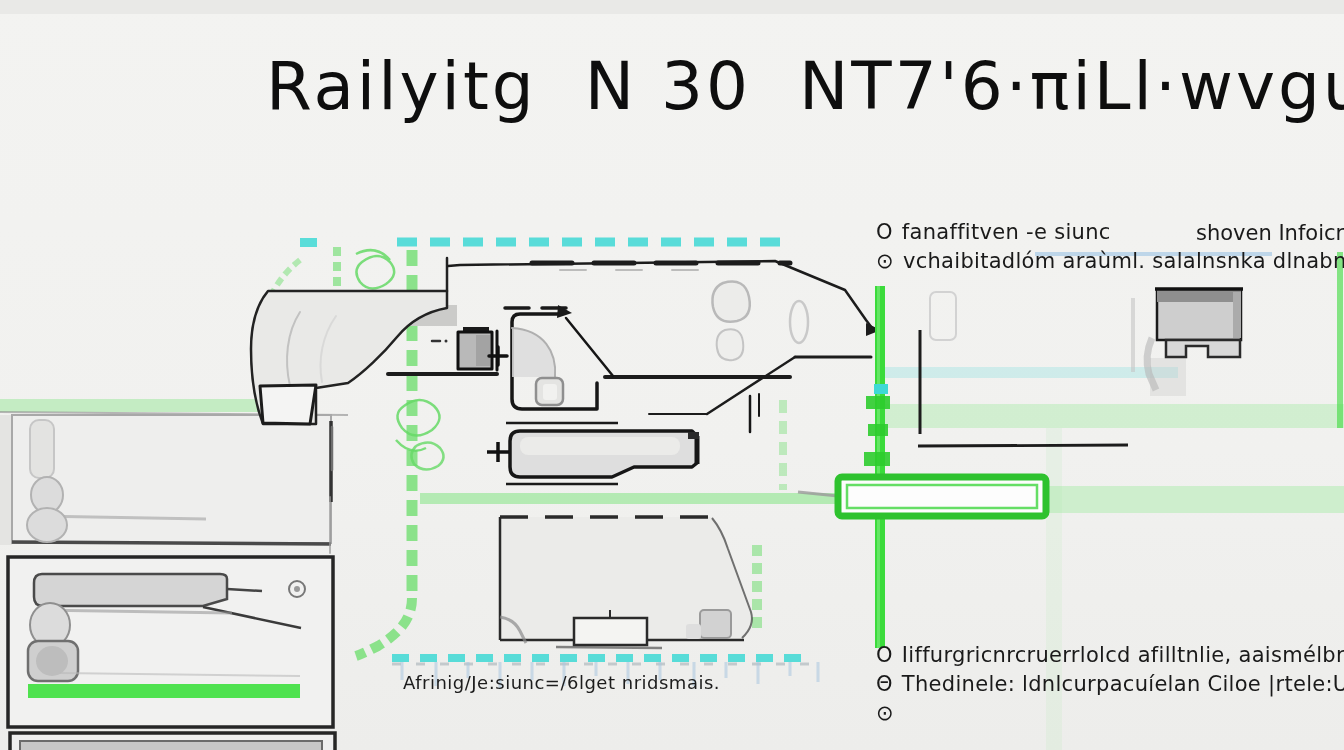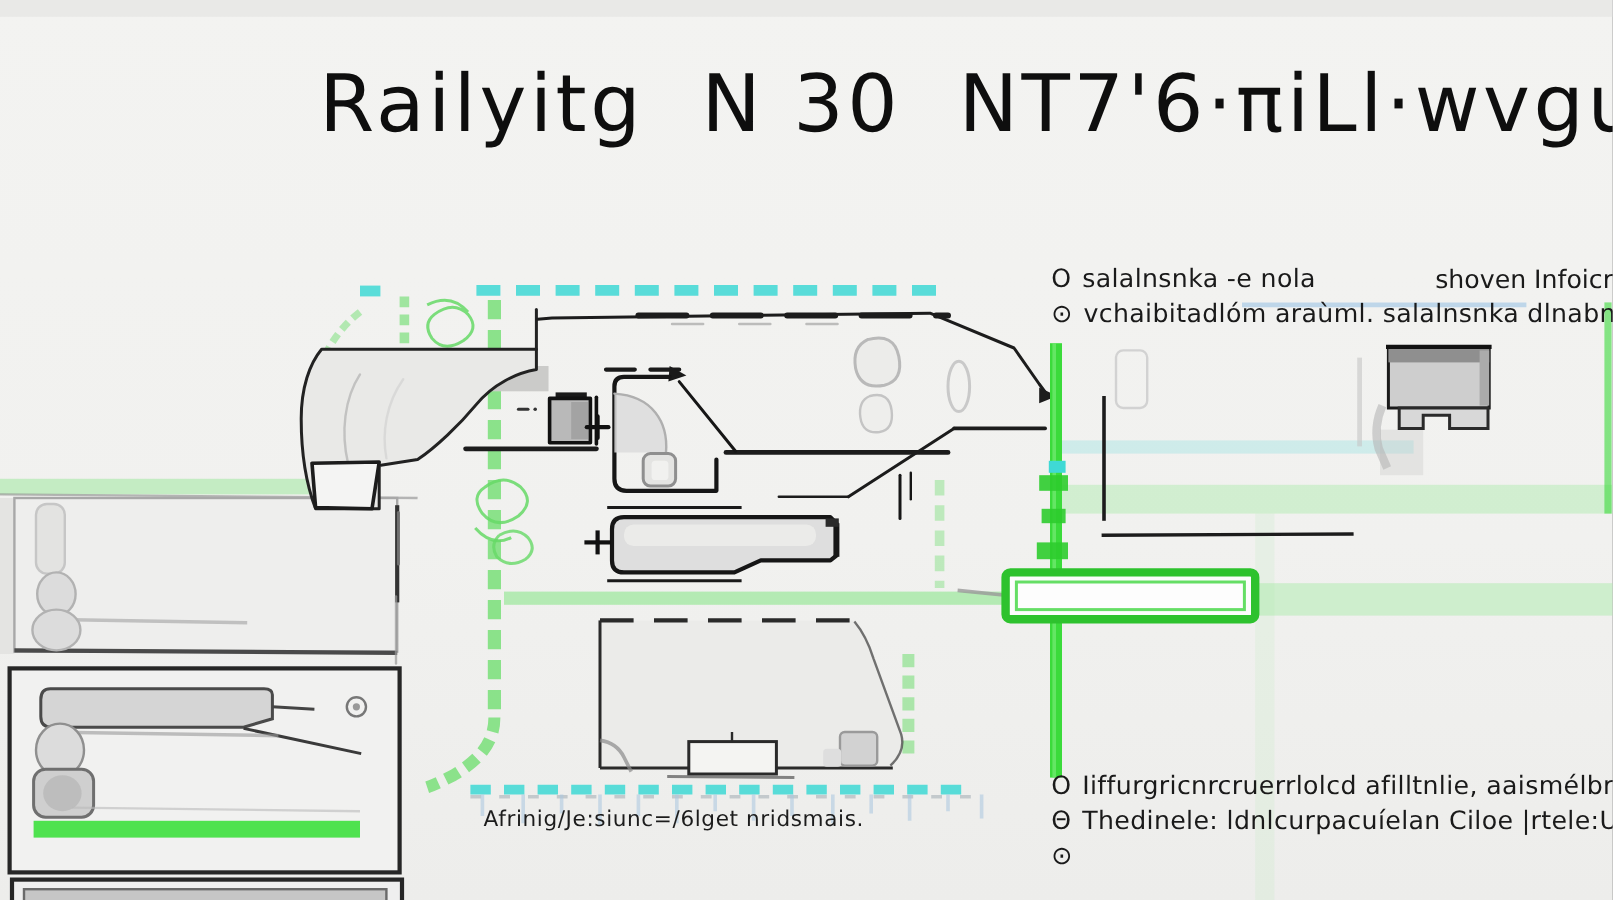--- a/index.html
+++ b/index.html
@@ -197,21 +197,21 @@
     <rect x="847" y="485" width="190" height="23" fill="none" stroke="#3fd63f" stroke-width="2.5" opacity="0.8"></rect>
   </g>
 </svg>
 
 <div class="abs title">Railyitg  N 30  NT7'6·πiLl·wvguss</div>
 
 
 <div class="notes notes-tr">
   <div class="note-row">
     <span class="bullet">O</span>
-    <span class="note-text">salalnsnka -e nola</span>
+    <span class="note-text">fanaffitven -e siunc</span>
   </div>
   <div class="note-row">
     <span class="bullet">⊙</span>
     <span class="note-text">vchaibitadlóm araùml. salalnsnka dlnabnina' ana's it:</span>
   </div>
 </div>
 <div class="abs tr-right">shoven Infoicr:</div>
 
 <div class="notes notes-br">
   <div class="note-row">

